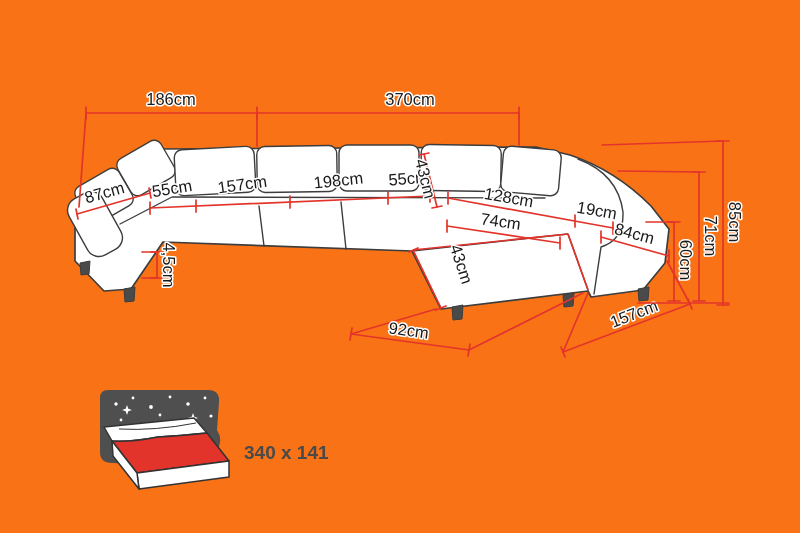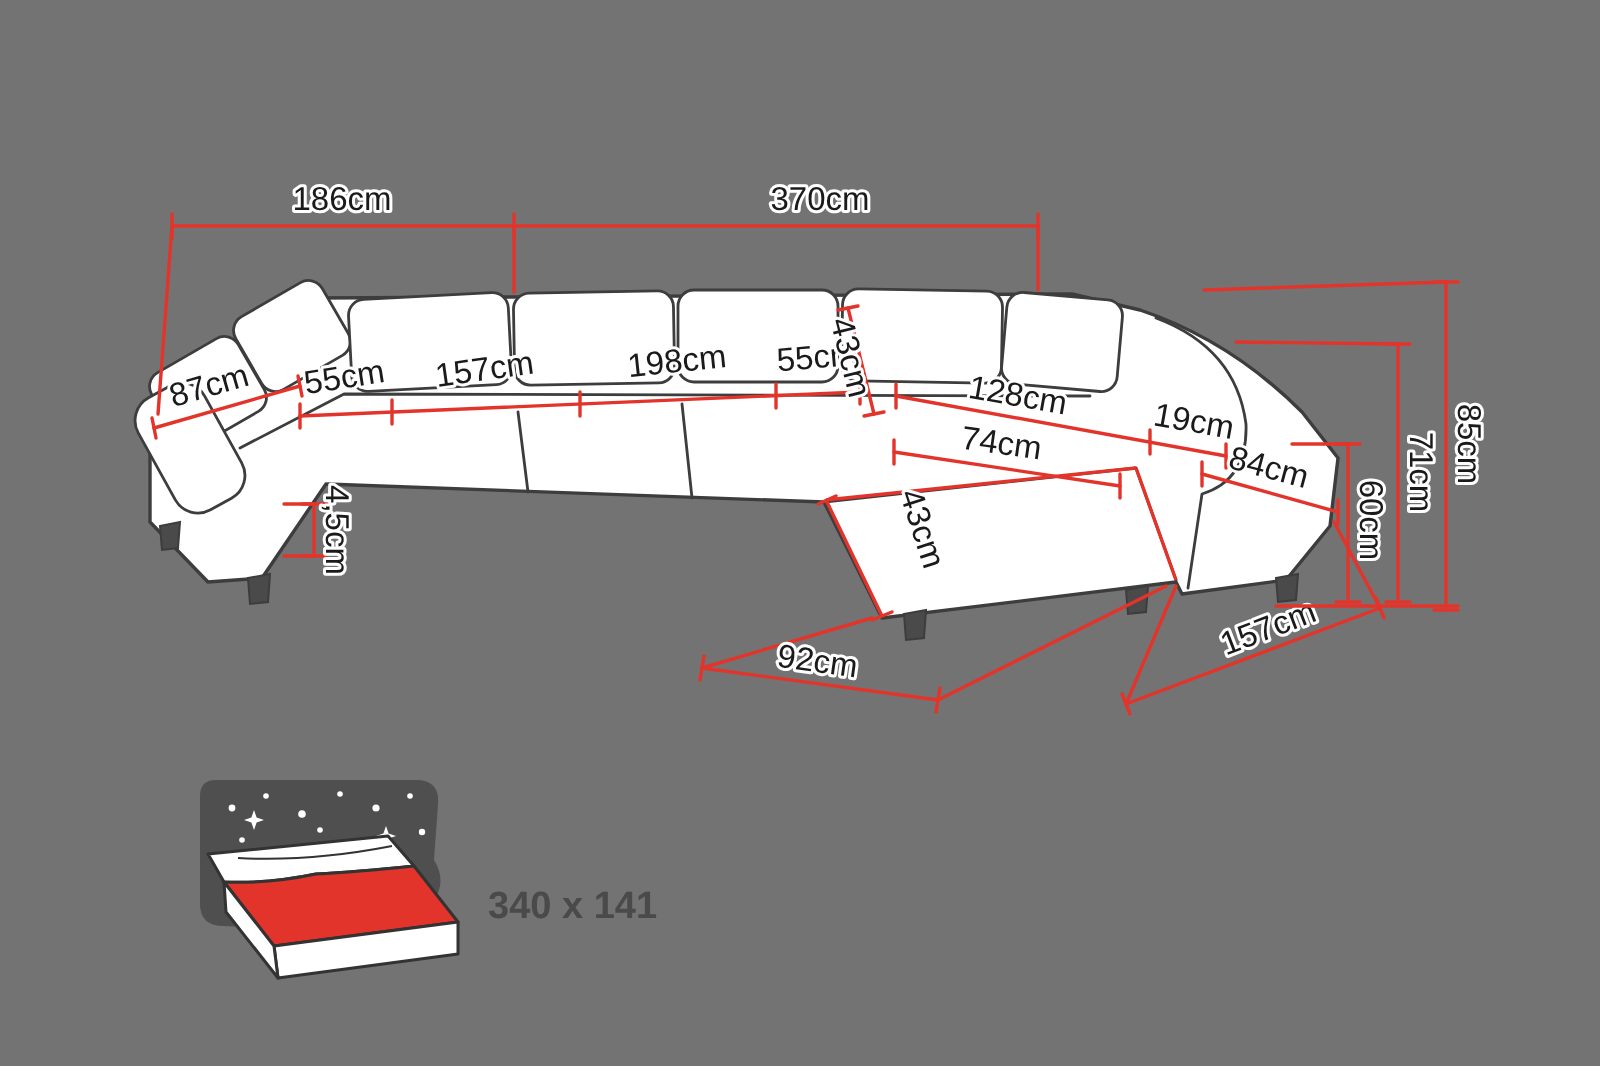--- a/index.html
+++ b/index.html
@@ -1,16 +1,16 @@
 <!DOCTYPE html>
 <html><head>
 <meta charset="utf-8">
 <style>
   html,body{margin:0;padding:0;background:#ffffff;}
-  .page{position:relative;width:800px;height:533px;background:#737373;overflow:hidden;
+  .page{position:relative;width:800px;height:533px;background:#f97316;overflow:hidden;
         font-family:"Liberation Sans",sans-serif;}
   svg{position:absolute;left:0;top:0;}
   
   .outline{fill:#ffffff;stroke:#3d3d3d;stroke-width:1.7;stroke-linejoin:round;}
   .iline{fill:none;stroke:#3d3d3d;stroke-width:1.4;stroke-linejoin:round;stroke-linecap:round;}
   .cushion{fill:#ffffff;stroke:#3d3d3d;stroke-width:1.4;}
   .leg{fill:#4a4a4a;stroke:#3d3d3d;stroke-width:1;}
   
   .rl{stroke:#e3342b;stroke-width:1.7;fill:none;stroke-linecap:round;}
   .rq{stroke:#e3342b;stroke-width:1.7;fill:none;stroke-linejoin:round;}

